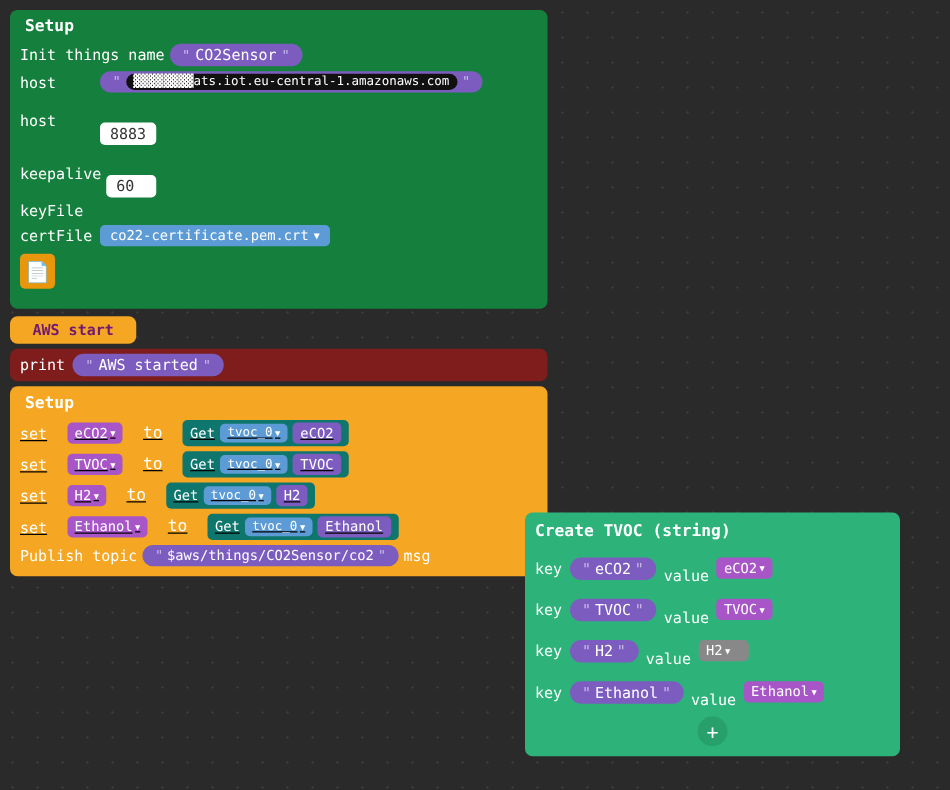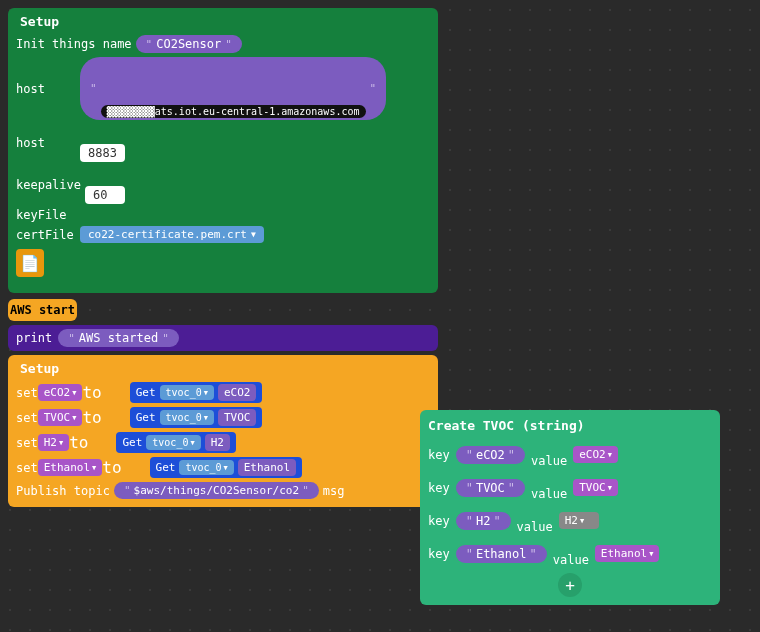--- a/index.html
+++ b/index.html
@@ -92,52 +92,51 @@
       content: '▼';
       font-size: 8px;
     }
 
     .host-pill {
       background: #222;
       border-radius: 20px;
       padding: 2px 10px;
       color: #fff;
       font-size: 11px;
-      margin-top: 46px;
     }
 
     .file-icon {
       display: flex;
       align-items: center;
       justify-content: center;
       width: 28px;
       height: 28px;
       background: #e8970c;
       border-radius: 4px;
       color: #fff;
       font-size: 16px;
       margin-top: 2px;
       cursor: pointer;
     }
 
     
     .aws-start-block {
       background: #f5a623;
       border-radius: 6px;
-      padding: 4px 2px;
+      padding: 4px 18px;
       margin-top: 6px;
       display: inline-block;
-      color: #000000;
+      color: #701a75;
       font-weight: bold;
       font-size: 12px;
     }
 
     
     .print-block {
-      background: #4c1d95;
+      background: #7f1d1d;
       border-radius: 6px;
       padding: 4px 8px;
       margin-top: 4px;
       display: flex;
       align-items: center;
       gap: 6px;
     }
 
     .print-label {
       color: #fff;
@@ -149,22 +148,23 @@
       background: #f5a623;
       border-radius: 6px;
       padding: 4px 8px 8px 8px;
       margin-top: 4px;
       min-width: 300px;
     }
 
     .set-row {
       display: flex;
       align-items: center;
-      gap: 0;
+      gap: 16px;
       margin-bottom: 4px;
+      text-decoration: underline;
     }
 
     .set-label {
       color: #fff;
       font-size: 12px;
     }
 
     .var-pill {
       background: #a855c8;
       border-radius: 4px;
@@ -177,33 +177,32 @@
       cursor: pointer;
     }
 
     .var-pill::after {
       content: '▼';
       font-size: 7px;
     }
 
     .to-label {
       color: #fff;
-      font-size: 16px;
+      font-size: 13px;
     }
 
     .get-block {
-      background: #1d4ed8;
+      background: #0f766e;
       border-radius: 4px;
       padding: 2px 6px;
       color: #fff;
       font-size: 11px;
       display: flex;
       align-items: center;
       gap: 4px;
-      margin-left: 28px;
     }
 
     .tvoc-pill {
       background: #5c9bd6;
       border-radius: 4px;
       padding: 2px 6px;
       color: #fff;
       font-size: 10px;
       display: flex;
       align-items: center;

